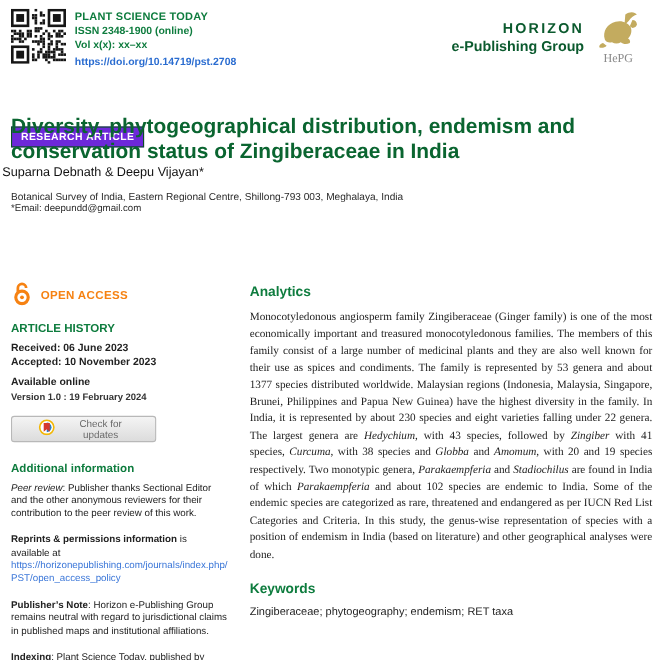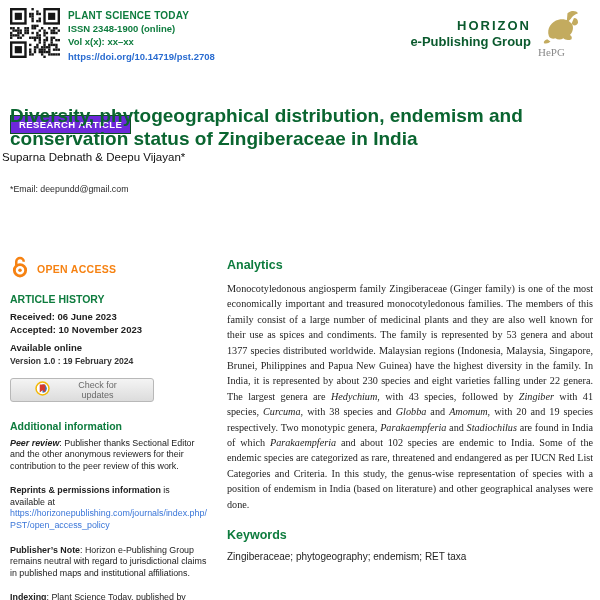--- a/index.html
+++ b/index.html
@@ -14,21 +14,21 @@
   
   .qr { position:absolute; left:10px; top:8px; width:50px; height:50px; }
   .journal-info { position:absolute; left:68px; top:9px; line-height:13px; }
   .journal-name { font-size:10px; font-weight:bold; color:#0e7c3e; letter-spacing:.2px; }
   .journal-issn, .journal-vol { font-size:9.5px; font-weight:bold; color:#0e7c3e; }
   .journal-doi { font-size:9.5px; font-weight:bold; color:#2a6cd0; text-decoration:none; cursor:pointer; }
   .publisher { position:absolute; right:14px; top:10px; display:flex; align-items:flex-start; gap:7px; }
   .publisher-text { text-align:right; padding-top:8px; line-height:16px; }
   .publisher-l1 { font-size:13px; font-weight:bold; color:#0b5a2e; letter-spacing:2px; }
   .publisher-l2 { font-size:13px; font-weight:bold; color:#0b5a2e; }
-  .hepg { width:48px; }
+  .hepg { width:48px; text-align:center; }
   .hepg-caption { font-family:"Liberation Serif", serif; font-size:11px; color:#8b8b8b; margin-top:-2px; }
 
   
   .badge { position:absolute; left:10px; top:83px; background:#6d28d9; border:1px solid #0a4f23;
            color:#fff; font-size:9.5px; font-weight:bold; letter-spacing:.4px; padding:3px 8px 3px 8px;margin-top:32px; }
   .title { position:absolute; left:10px; top:104px; width:575px;
            font-size:19px; line-height:23px; font-weight:bold; color:#0a6530; }
   .authors { position:absolute; left:2px; top:151px; font-size:11.5px; font-weight:normal; color:#111; }
   .affiliation { position:absolute; left:10px; top:174px; font-size:9.2px; color:#2a2a2a; }
   .email { position:absolute; left:10px; top:184px; font-size:8.8px; color:#2a2a2a; }
@@ -36,29 +36,29 @@
   
   .sidebar { position:absolute; left:10px; top:258px; width:197px; }
   .oa-row { display:flex; align-items:center; gap:7px; height:22px; }
   .oa-label { font-size:10.5px; font-weight:bold; color:#f68212; letter-spacing:.3px; }
   .sb-heading { font-size:10.5px; font-weight:bold; color:#0e7c3e; }
   .hist-heading { margin-top:13px; }
   .hist-line { font-size:9.5px; font-weight:bold; color:#222; line-height:12.5px; }
   .hist-group1 { margin-top:6px; }
   .avail { margin-top:6px; }
   .version { font-size:8.6px; font-weight:bold; color:#333; margin-top:1px; }
-  .updates-btn { margin-top:12px; width:144px; height:24px; display:flex; align-items:center; gap:16px;
+  .updates-btn { margin-top:12px; width:132px; height:24px; display:flex; align-items:center; gap:16px;
                  padding:0 24px; background:linear-gradient(#f4f4f4,#dcdcdc); border:1px solid #b8b8b8;
                  border-radius:3px; cursor:pointer; }
   .updates-label { font-size:9px; color:#6a6a6a; }
   .addl-heading { margin-top:18px; }
   .sb-para { font-size:8.9px; line-height:11.6px; color:#222; margin-top:6px; }
   .sb-para + .sb-para { margin-top:13px; }
   .sb-label { font-weight:bold; }
-  .sb-label-italic { font-weight:bold; font-style:italic; }
+  .sb-label-italic { font-weight:normal; font-style:italic; }
   .sb-link { color:#3a76d8; text-decoration:none; overflow-wrap:anywhere; cursor:pointer; }
 
   
   .main { position:absolute; left:227px; top:258px; width:366px; }
   .main-heading { font-size:12.5px; font-weight:bold; color:#0e7c3e; }
   .abstract-body { margin-top:9px; font-size:10.2px; line-height:15.4px; text-align:justify; color:#1d1d1d;font-family:Liberation Serif, serif; }
   .kw-heading { margin-top:16px; }
   .kw-text { margin-top:9px; font-size:10px; color:#1d1d1d; }
 </style>
 </head>
@@ -216,20 +216,21 @@
           </g>
         </svg>
       </span>
       <div class="hepg-caption">HePG</div>
     </div>
   </div>
 
   <div class="badge">RESEARCH ARTICLE</div>
   <h1 class="title">Diversity, phytogeographical distribution, endemism and conservation status of Zingiberaceae in India</h1>
   <div class="authors">Suparna Debnath &amp; Deepu Vijayan*</div>
+  <div class="affiliation">Botanical Survey of India, Eastern Regional Centre, Shillong-793 003, Meghalaya, India</div>
   <div class="email">*Email: deepundd@gmail.com</div>
 
   <div class="sidebar">
 
     <div class="oa-row">
       <span>
         <svg viewBox="0 0 24 26" width="20" height="22">
           <g stroke="#f68212" fill="none">
             <path d="M7.5 11 V6.8 a4.5 4.5 0 0 1 9 0" stroke-width="3"></path>
             <circle cx="12" cy="17" r="6.8" stroke-width="3.4"></circle>

